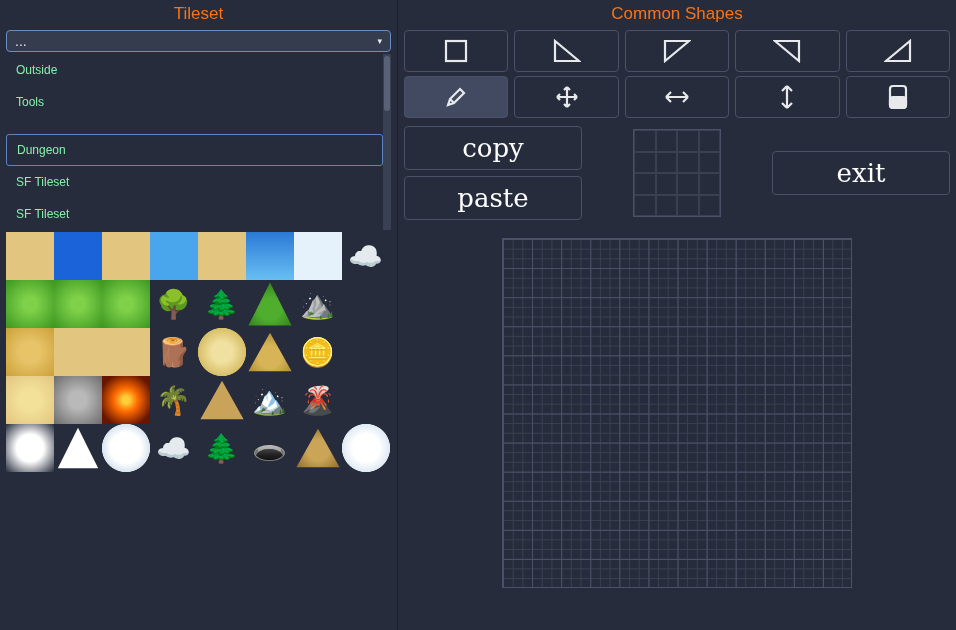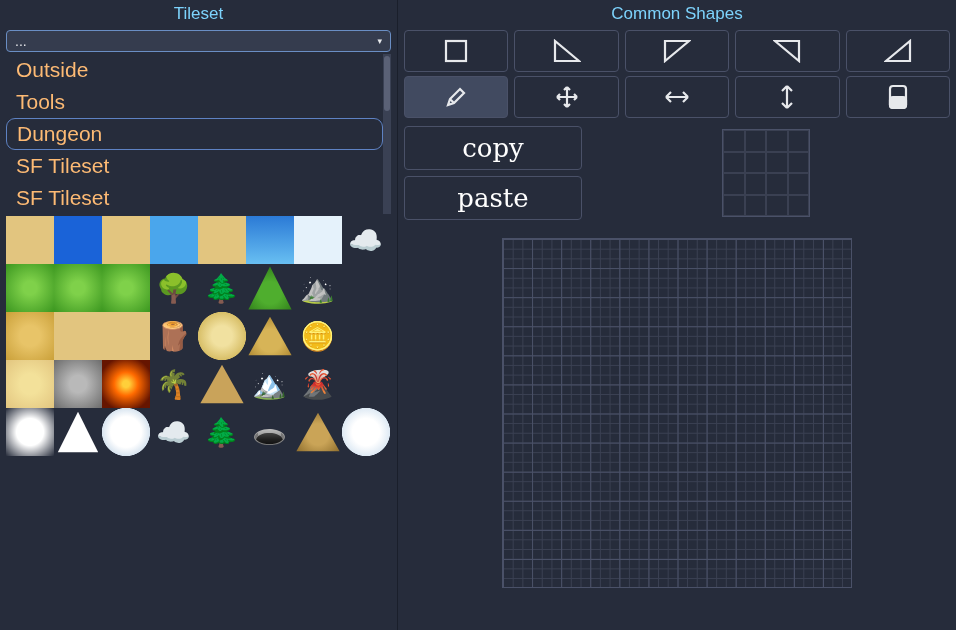--- a/index.html
+++ b/index.html
@@ -23,21 +23,21 @@
     flex: 1;
     height: 100%;
     display: flex;
     flex-direction: column;
     padding: 0 4px;
   }
   .panel-title {
     text-align: center;
     font-size: 17px;
     padding: 4px 0 6px;
-    color: #7dd3fc;
+    color: #f97316;
     font-weight: normal;
   }
   .dropdown {
     margin: 0 6px;
     background: #353c4e;
     border: 1px solid #6a8ec4;
     border-radius: 4px;
     height: 22px;
     display: flex;
     align-items: center;
@@ -54,28 +54,29 @@
   .dropdown-list {
     margin: 2px 6px 0 0;
     border-right: 8px solid #3a4154;
     position:relative;
   }
   .dropdown-item {
     height: 32px;
     display: flex;
     align-items: center;
     padding: 0 10px;
-    font-size: 21px;
-    color: #fdba74;
+    font-size: 12px;
+    color: #86efac;
     cursor: pointer;
     margin-left:6px;
   }
   .dropdown-item.selected {
     border: 1px solid #5e82c3;
-    border-radius: 9px;
+    border-radius: 3px;
+    margin-top: 16px;
   }
   .scroll-indicator{
     position:absolute;
     right:-7px;
     top:2px;
     width:6px;
     height:55px;
     background:#5a6176;
     border-radius:3px;
   }
@@ -316,19 +317,20 @@
           <div></div>
           <div></div>
           <div></div>
         <div></div>
           <div></div>
           <div></div>
           <div></div>
       </div>
     </div>
     <div class="action-col">
+      <div class="action-btn">exit</div>
     </div>
   </div>
 
   <div class="canvas-wrap">
     <div class="canvas"></div>
   </div>
 </div>
 
 </body></html>

